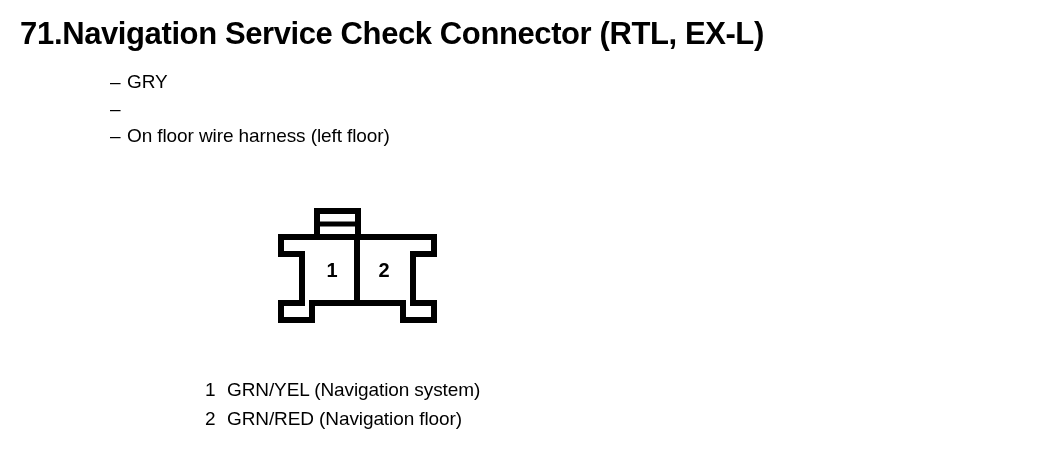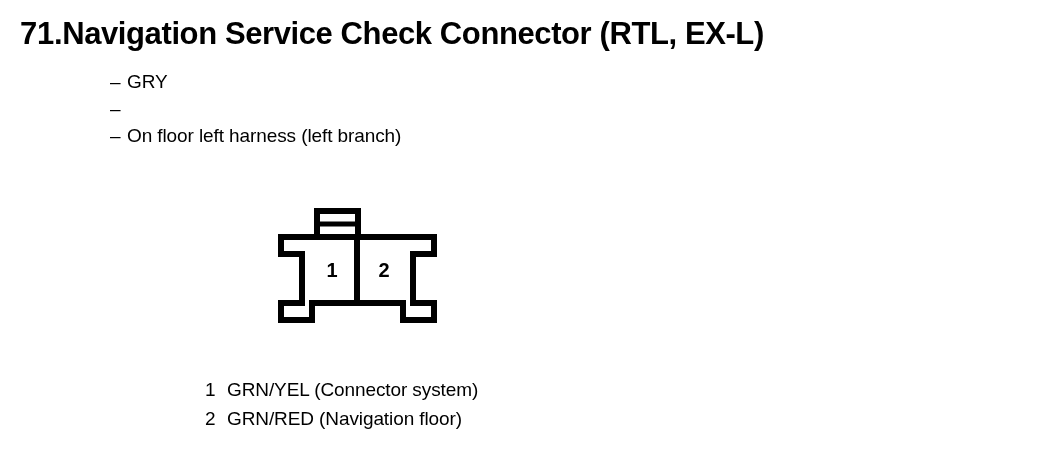--- a/index.html
+++ b/index.html
@@ -118,21 +118,21 @@
 <ul class="spec-list">
   <li class="spec-item">
     <span class="spec-dash">–</span>
     <span class="spec-text">GRY</span>
   </li>
   <li class="spec-item">
     <span class="spec-dash">–</span>
   </li>
   <li class="spec-item">
     <span class="spec-dash">–</span>
-    <span class="spec-text">On floor left harness (left branch)</span>
+    <span class="spec-text">On floor wire harness (left floor)</span>
   </li>
 </ul>
 
 <div class="connector-figure">
   <svg width="190" height="135" viewBox="0 0 190 135" xmlns="http://www.w3.org/2000/svg">
     <g>
 
       <rect x="52" y="13" width="41" height="26" fill="#ffffff" stroke="#000000" stroke-width="6"></rect>
       <line x1="52" y1="26" x2="93" y2="26" stroke="#000000" stroke-width="5"></line>
 
@@ -158,19 +158,19 @@
 
       <text class="pin-label" x="67" y="79" text-anchor="middle">1</text>
       <text class="pin-label" x="119" y="79" text-anchor="middle">2</text>
     </g>
   </svg>
 </div>
 
 <ul class="pin-legend">
   <li class="legend-row">
     <span class="legend-pin">1</span>
-    <span class="legend-desc">GRN/YEL (Connector system)</span>
+    <span class="legend-desc">GRN/YEL (Navigation system)</span>
   </li>
   <li class="legend-row">
     <span class="legend-pin">2</span>
     <span class="legend-desc">GRN/RED (Navigation floor)</span>
   </li>
 </ul>
 
 </body></html>

